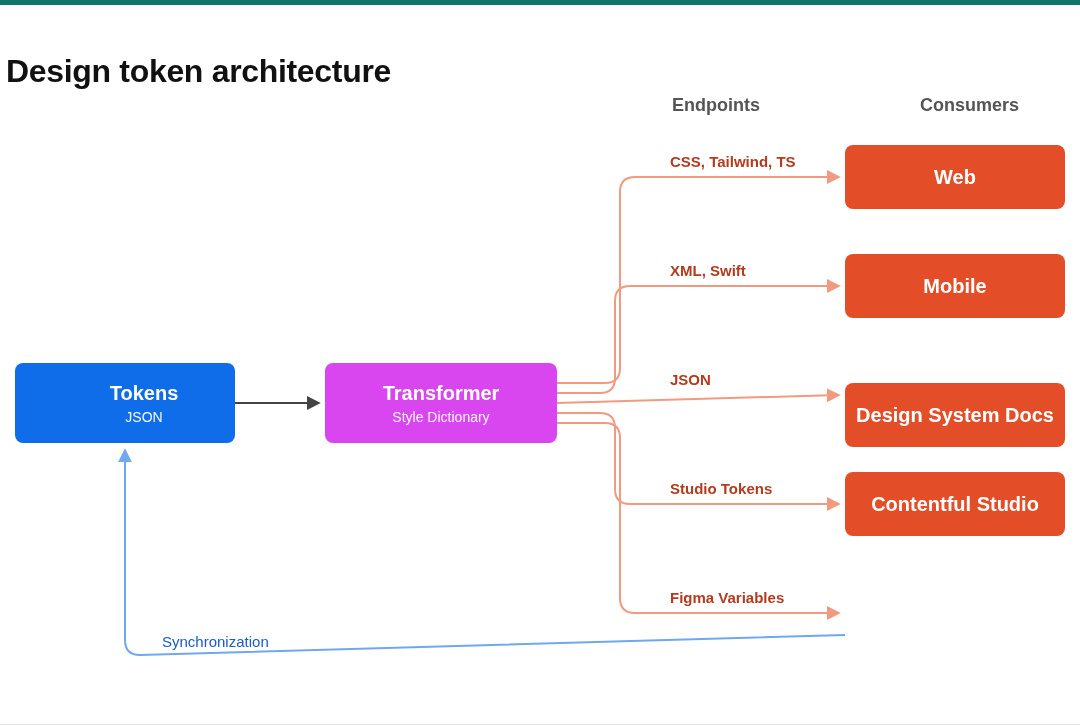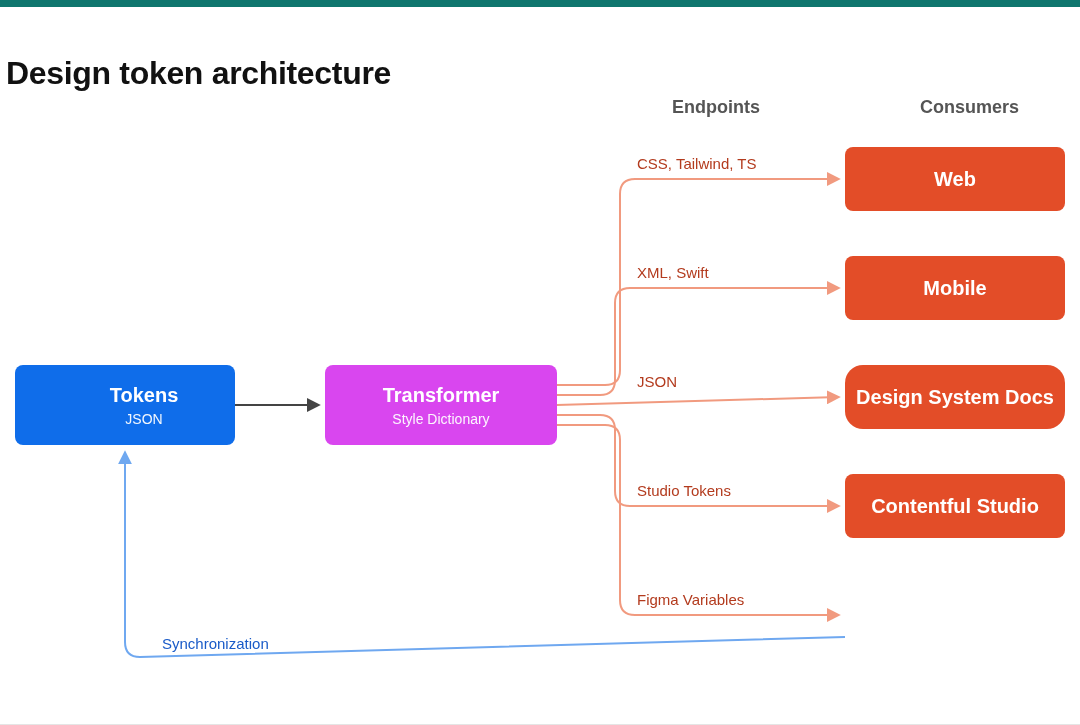--- a/index.html
+++ b/index.html
@@ -1,21 +1,21 @@
 <!DOCTYPE html>
 <html><head>
 <meta charset="utf-8">
 <style>
   * { box-sizing: border-box; margin: 0; padding: 0; }
   html, body { width: 1080px; height: 725px; font-family: -apple-system, BlinkMacSystemFont, "Segoe UI", Helvetica, Arial, sans-serif; background: #ffffff; }
   .page {
     position: relative;
     width: 1080px;
     height: 725px;
-    border-top: 7px solid #0f766e;
+    border-top: 5px solid #0f766e;
     border-bottom: 1px solid #e5e5e5;
     overflow: hidden;
   }
   .title {
     position: absolute;
     left: 6px;
     top: 48px;
     font-size: 32px;
     font-weight: 600;
     color: #111;
@@ -40,21 +40,22 @@
   }
   .node .main { font-size: 20px; font-weight: 600; }
   .node .sub  { font-size: 14px; font-weight: 400; margin-top: 4px; opacity: 0.95; }
   .node-tokens      { background: #0F6DEA; }
   .node-transformer { background: #d946ef; }
   .node-consumer    { background: #E34D28; }
   .endpoint-label {
     position: absolute;
     font-size: 15px;
     color: #B33B1E;
-    font-weight: 400;
+    font-weight: 700;
+    margin-left: 33px;
   }
   .sync-label {
     position: absolute;
     font-size: 15px;
     color: #1A5BC8;
     font-weight: 400;
   }
   svg.arrows {
     position: absolute;
     left: 0; top: 0;
@@ -81,21 +82,21 @@
     <div class="main">Transformer</div>
     <div class="sub">Style Dictionary</div>
   </div>
 
   <div class="node node-consumer" style="left:845px; top:140px; width:220px; height:64px;">
     <div class="main">Web</div>
   </div>
   <div class="node node-consumer" style="left:845px; top:249px; width:220px; height:64px;">
     <div class="main">Mobile</div>
   </div>
-  <div class="node node-consumer" style="left:845px; top:358px; width:220px; height:64px;border-radius:18px;">
+  <div class="node node-consumer" style="left:845px; top:378px; width:220px; height:64px;">
     <div class="main">Design System Docs</div>
   </div>
   <div class="node node-consumer" style="left:845px; top:467px; width:220px; height:64px;">
     <div class="main">Contentful Studio</div>
   </div>
 
   <div class="endpoint-label" style="left:637px; top:148px;">CSS, Tailwind, TS</div>
   <div class="endpoint-label" style="left:637px; top:257px;">XML, Swift</div>
   <div class="endpoint-label" style="left:637px; top:366px;">JSON</div>
   <div class="endpoint-label" style="left:637px; top:475px;">Studio Tokens</div>

